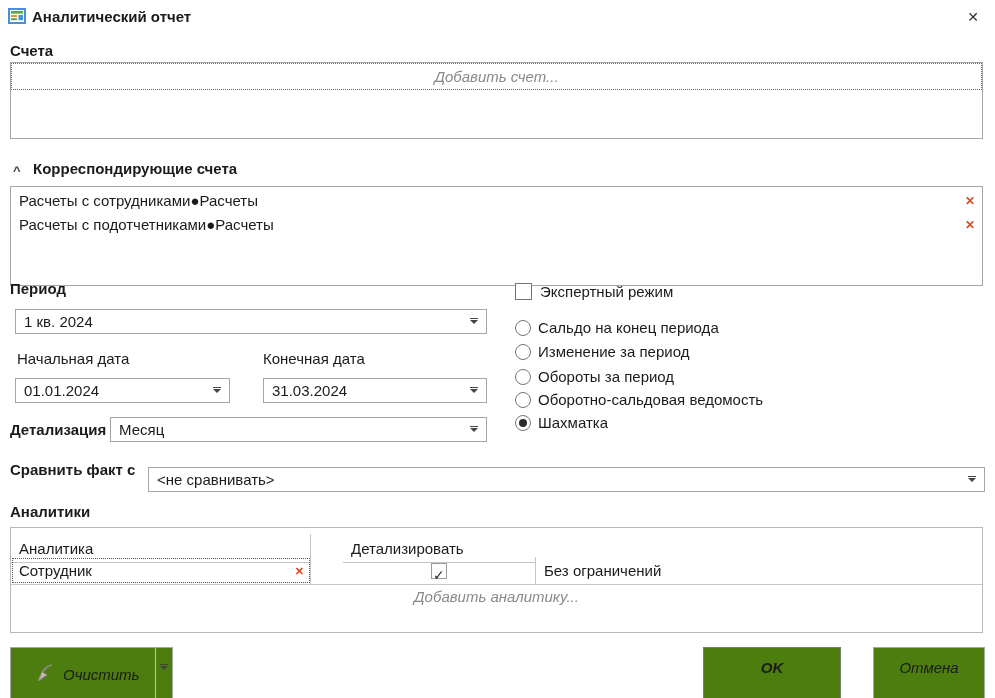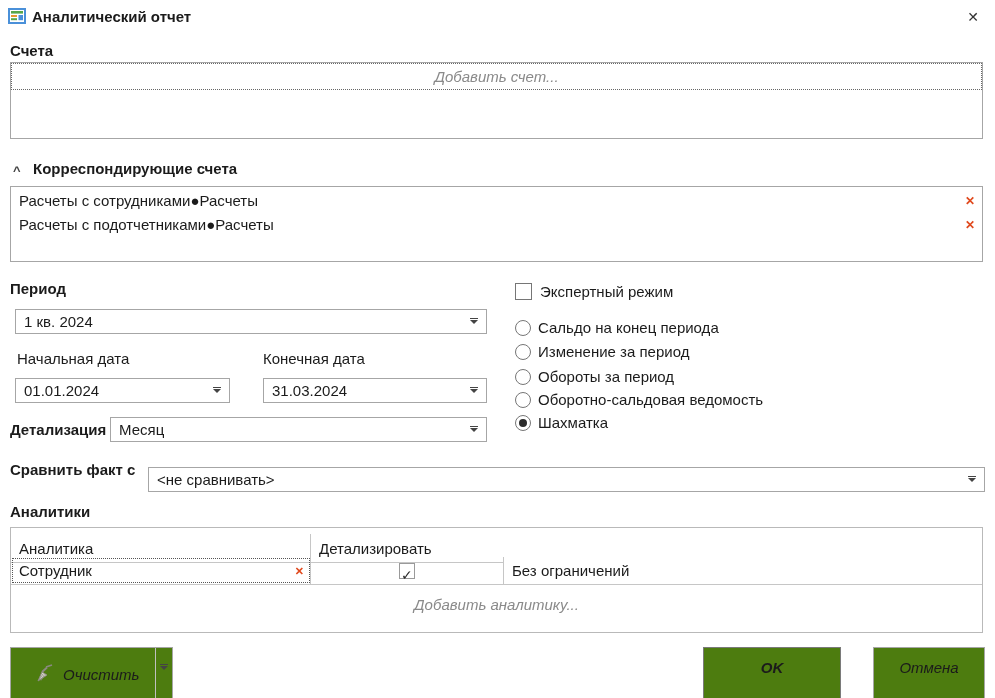--- a/index.html
+++ b/index.html
@@ -32,27 +32,27 @@
   .radio { position:absolute; width:16px; height:16px; border:1px solid #767676; border-radius:50%; background:#fff; }
   .radio.selected::after { content:''; position:absolute; left:3px; top:3px; width:8px; height:8px; border-radius:50%; background:#2b2b2b; }
   .opt-label { position:absolute; font-size:15px; white-space:nowrap; }
 
   
   .table { position:absolute; left:10px; top:527px; width:973px; height:106px; border:1px solid #b9b9b9; background:#fff; }
   .t-row { position:absolute; left:0; width:100%; display:flex; }
   .t-cell { position:relative; height:100%; padding-left:8px; line-height:28px; border-right:1px solid #c6c6c6; }
   .t-cell:last-child { border-right:none; }
   .th { height:29px; line-height:29px; border-bottom:1px solid #c6c6c6; }
-  .c1 { width:300px; } .c2 { width:193px; } .c3 { flex:1; }
+  .c1 { width:300px; } .c2 { width:193px;margin-left:32px; } .c3 { flex:1; }
   .data-row { top:29px; height:28px; border-bottom:1px solid #c6c6c6; }
   .cell-focused { outline:1px dotted #555; outline-offset:-2px; }
   .cell-x { position:absolute; right:6px; top:0; color:#e0491d; font-weight:bold; font-size:11px; line-height:28px; cursor:pointer; }
   .table-check { position:absolute; left:50%; top:50%; transform:translate(-50%,-50%); width:16px; height:16px; border:1px solid #9a9a9a; background:#fff; }
   .table-check.checked::after { content:'✓'; position:absolute; left:1px; top:-3px; font-size:14px; color:#2b2b2b; }
-  .add-analytic { position:absolute; left:0; top:60px; width:100%; text-align:center; font-style:italic; color:#8a8a8a;margin-top:8px; }
+  .add-analytic { position:absolute; left:0; top:60px; width:100%; text-align:center; font-style:italic; color:#8a8a8a; }
 
   
   .btn { position:absolute; height:54px; background:#4d7c0f; border:1px solid #a6a6a6; text-align:center; line-height:39px; font-size:15px; cursor:pointer;font-style:italic; }
   .btn-ok { border:1px solid #7a7a7a; font-weight:bold; }
   .split-main { display:inline-flex; align-items:center; gap:8px; height:100%; padding:0 18px 0 24px; }
   .split-arrow { position:absolute; right:0; top:0; width:17px; height:100%; border-left:1px solid #c0c0c0; cursor:pointer; }
   .split-arrow .arr { position:absolute; left:4px; top:18px; width:0; height:0; border-left:4px solid transparent; border-right:4px solid transparent; border-top:4px solid #444; }
   .split-arrow .arr::before { content:''; position:absolute; left:-4px; top:-6px; width:8px; height:1px; background:#444; }
 </style>
 </head>
@@ -70,21 +70,21 @@
   <div class="title-text">Аналитический отчет</div>
   <div class="close-btn">✕</div>
 
   <div class="section-label" style="left:10px; top:42px;">Счета</div>
   <div class="listbox" style="left:10px; top:62px; width:973px; height:77px;">
     <div class="add-row">Добавить счет...</div>
   </div>
 
   <div class="chevron">^</div>
   <div class="section-label" style="left:33px; top:160px;">Корреспондирующие счета</div>
-  <div class="listbox" style="left:10px; top:186px; width:973px; height:76px; padding-top:2px;">
+  <div class="listbox" style="left:10px; top:186px; width:973px; height:100px; padding-top:2px;">
     <div class="corr-row">
       <span>Расчеты с сотрудниками●Расчеты</span>
       <span class="remove-x">✕</span>
     </div>
     <div class="corr-row">
       <span>Расчеты с подотчетниками●Расчеты</span>
       <span class="remove-x">✕</span>
     </div>
   </div>
 

